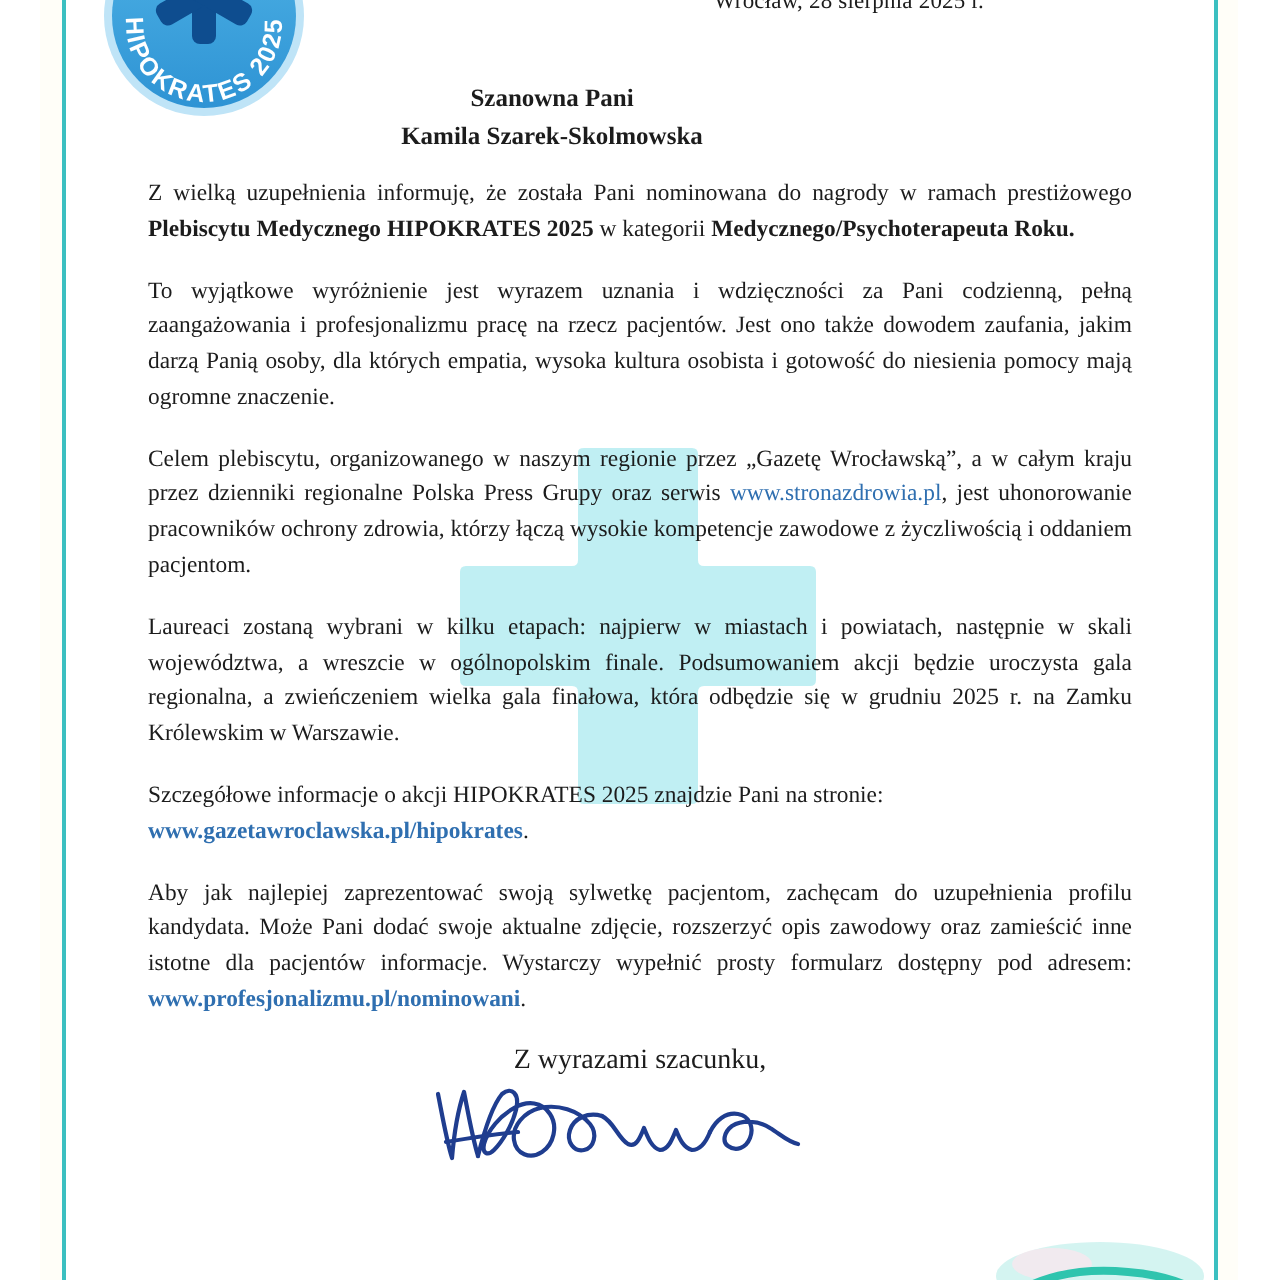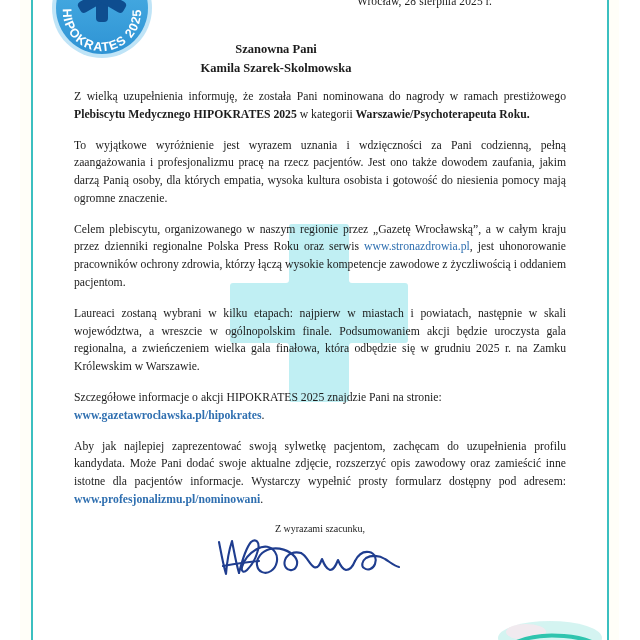--- a/index.html
+++ b/index.html
@@ -125,21 +125,21 @@
   }
   .lnk-b {
     color: #2f6fb0;
     font-weight: bold;
     text-decoration: none;
   }
 
   .closing {
     margin-top: 14px;
     text-align: center;
-    font-size: 10px;
+    font-size: 14px;
   }
   .signature {
     margin: 2px auto 0 auto;
     width: 215px;
     height: 46px;
   }
   .signature svg { display: block; width: 100%; height: 100%; }
 </style>
 </head>
 <body>
@@ -198,25 +198,25 @@
 
     <div class="date-line">Wrocław, 28 sierpnia 2025 r.</div>
 
     <div class="salutation">
       <span class="l1">Szanowna Pani</span>
       <span class="l2">Kamila Szarek-Skolmowska</span>
     </div>
 
     <div class="body-col">
 
-      <p class="para"><span>Z wielką uzupełnienia informuję, że została Pani nominowana do nagrody w ramach prestiżowego </span><b>Plebiscytu Medycznego HIPOKRATES 2025</b><span> w kategorii </span><b>Warszawie/Psychoterapeuta Roku.</b></p>
+      <p class="para"><span>Z wielką uzupełnienia informuję, że została Pani nominowana do nagrody w ramach prestiżowego </span><b>Plebiscytu Medycznego HIPOKRATES 2025</b><span> w kategorii </span><b>Medycznego/Psychoterapeuta Roku.</b></p>
 
       <p class="para">To wyjątkowe wyróżnienie jest wyrazem uznania i wdzięczności za Pani codzienną, pełną zaangażowania i profesjonalizmu pracę na rzecz pacjentów. Jest ono także dowodem zaufania, jakim darzą Panią osoby, dla których empatia, wysoka kultura osobista i gotowość do niesienia pomocy mają ogromne znaczenie.</p>
 
-      <p class="para"><span>Celem plebiscytu, organizowanego w naszym regionie przez „Gazetę Wrocławską”, a w całym kraju przez dzienniki regionalne Polska Press Roku oraz serwis </span><a class="lnk" href="#">www.stronazdrowia.pl</a><span>, jest uhonorowanie pracowników ochrony zdrowia, którzy łączą wysokie kompetencje zawodowe z życzliwością i oddaniem pacjentom.</span></p>
+      <p class="para"><span>Celem plebiscytu, organizowanego w naszym regionie przez „Gazetę Wrocławską”, a w całym kraju przez dzienniki regionalne Polska Press Grupy oraz serwis </span><a class="lnk" href="#">www.stronazdrowia.pl</a><span>, jest uhonorowanie pracowników ochrony zdrowia, którzy łączą wysokie kompetencje zawodowe z życzliwością i oddaniem pacjentom.</span></p>
 
       <p class="para">Laureaci zostaną wybrani w kilku etapach: najpierw w miastach i powiatach, następnie w skali województwa, a wreszcie w ogólnopolskim finale. Podsumowaniem akcji będzie uroczysta gala regionalna, a zwieńczeniem wielka gala finałowa, która odbędzie się w grudniu 2025 r. na Zamku Królewskim w Warszawie.</p>
 
       <p class="para"><span>Szczegółowe informacje o akcji HIPOKRATES 2025 znajdzie Pani na stronie:</span><br><a class="lnk-b" href="#">www.gazetawroclawska.pl/hipokrates</a><span>.</span></p>
 
       <p class="para"><span>Aby jak najlepiej zaprezentować swoją sylwetkę pacjentom, zachęcam do uzupełnienia profilu kandydata. Może Pani dodać swoje aktualne zdjęcie, rozszerzyć opis zawodowy oraz zamieścić inne istotne dla pacjentów informacje. Wystarczy wypełnić prosty formularz dostępny pod adresem: </span><a class="lnk-b" href="#">www.profesjonalizmu.pl/nominowani</a><span>.</span></p>
 
 
       <div class="closing">
         <div>Z wyrazami szacunku,</div>

